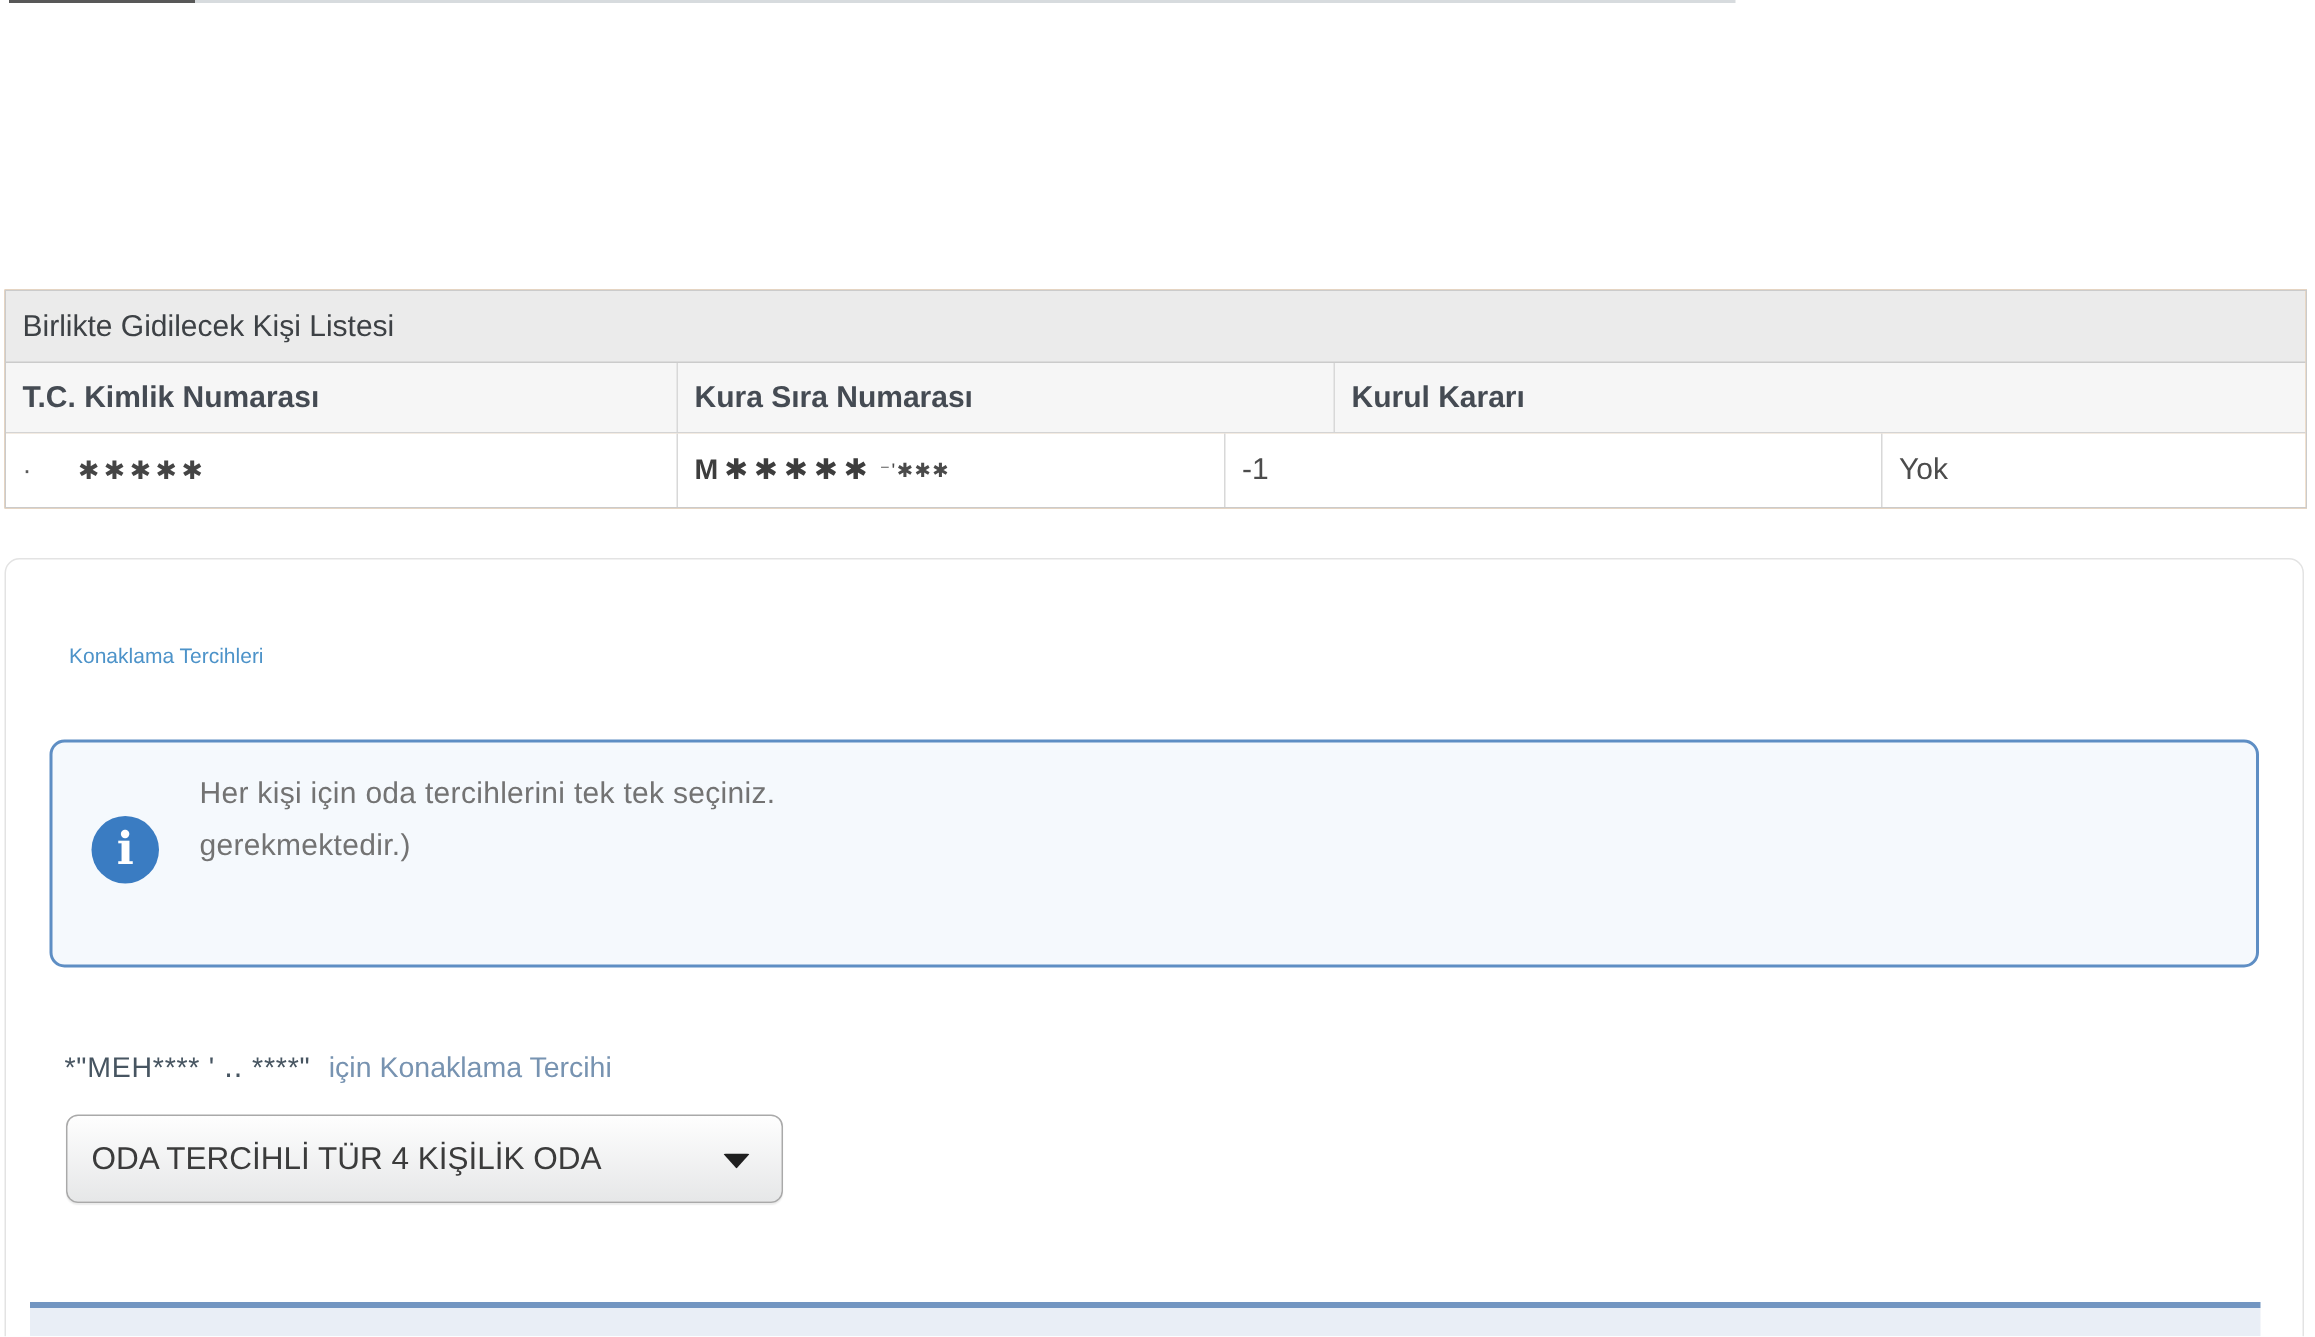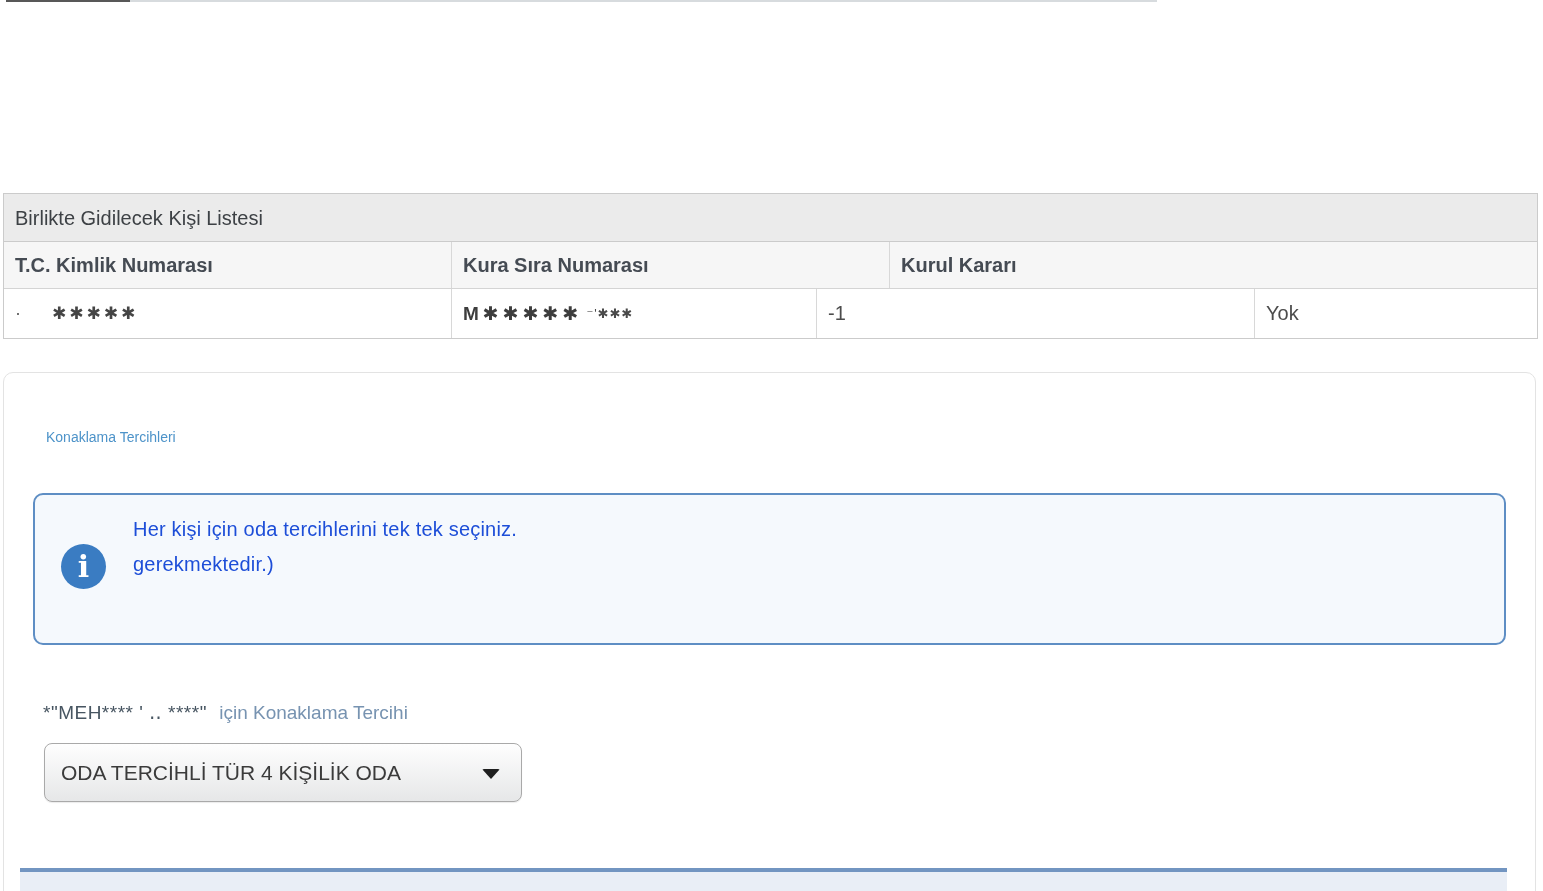--- a/index.html
+++ b/index.html
@@ -43,21 +43,21 @@
            background:#fff; border:1px solid #e3e3e3; border-radius:10px; }
   .panel-title { position:absolute; left:46px; top:429px; font-size:14px; color:#4d93c9; }
 
   .info-box { position:absolute; left:33px; top:493px; width:1473px; height:152px;
               background:#f5f9fd; border:2px solid #5e8ec4; border-radius:10px; }
   .info-icon { position:absolute; left:61px; top:544px; width:45px; height:45px;
                border-radius:50%; background:#3a7cc2; display:flex; align-items:center;
                justify-content:center; color:#ffffff;
                font-family:"DejaVu Serif",serif; font-weight:bold; font-size:30px; }
   .info-text { position:absolute; left:133px; top:512px; width:1330px;
-               font-size:20px; color:#1d4ed8; line-height:35px; letter-spacing:0.2px; }
+               font-size:20px; color:#737373; line-height:35px; letter-spacing:0.2px; }
 
   .pref-label { position:absolute; left:43px; top:701px; font-size:19px; }
   .pref-label .nm  { color:#475561; letter-spacing:0.5px; }
   .pref-label .sfx { color:#7793b1; margin-left:7px; }
 
   .room-select { position:absolute; left:44px; top:743px; width:478px; height:59px;
                  border:1px solid #a9a9a9; border-radius:8px;
                  background:linear-gradient(#fefefe,#e6e7e8);
                  box-shadow:0 1px 1px rgba(0,0,0,0.08);
                  display:flex; align-items:center; padding-left:16px;

